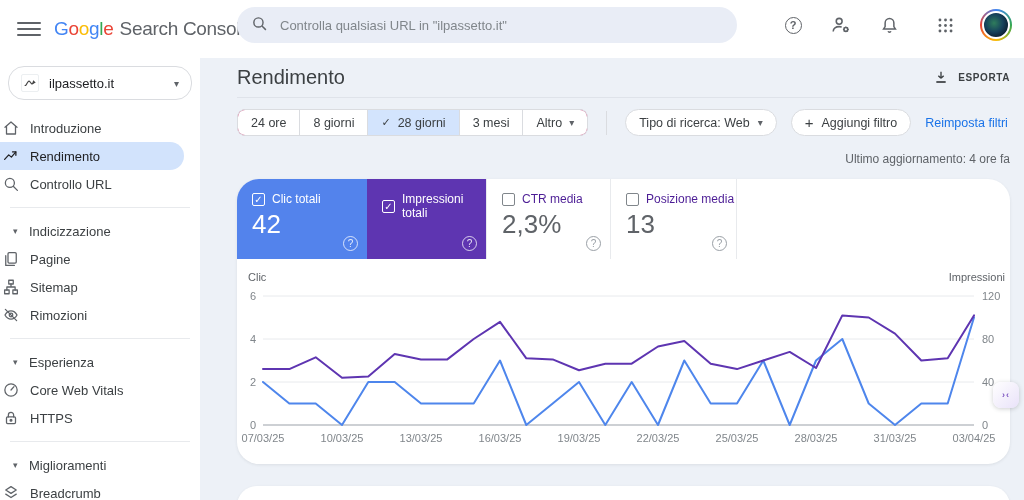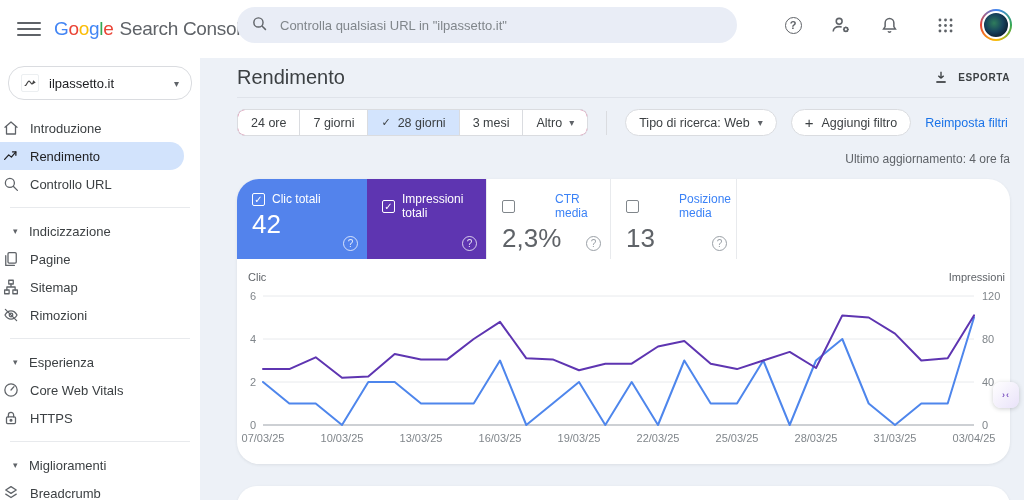--- a/index.html
+++ b/index.html
@@ -60,21 +60,21 @@
   .card { margin-top:12px; height:285px; background:#fff; border-radius:22px; box-shadow:0 1px 3px rgba(60,64,67,.1); overflow:hidden; position:relative; }
   .tiles { display:flex; height:80px; }
   .tile { position:relative; padding:13px 0 0 15px; cursor:pointer; }
   .tile:nth-child(1){ width:130px; }
   .tile:nth-child(2){ width:119px; }
   .tile:nth-child(3){ width:124px; border-left:1px solid #e8eaed; }
   .tile:nth-child(4){ width:127px; border-left:1px solid #e8eaed; border-right:1px solid #e8eaed; }
   .tile-top { display:flex; align-items:center; gap:7px; }
   .tile-label { font-size:12px; }
   .tile.colored .tile-label { color:#fff; }
-  .tile.plain .tile-label { color:#3b82f6;margin-left:33px; }
+  .tile.plain .tile-label { color:#4c1d95; }
   .cb { width:13px; height:13px; border-radius:2px; flex:0 0 13px; display:flex; align-items:center; justify-content:center; font-size:10px; }
   .tile.colored .cb { border:1.5px solid #fff; color:#fff; }
   .tile.plain .cb { border:1.5px solid #80868b; color:transparent; }
   .tile-value { margin-top:3px; font-size:26px; font-weight:400; }
   .tile.colored .tile-value { color:#fff; }
   .tile.plain .tile-value { color:#5f6368; }
   .help-dot { position:absolute; right:9px; bottom:8px; width:15px; height:15px; border-radius:50%; font-size:10px; display:flex; align-items:center; justify-content:center; cursor:pointer; }
   .tile.colored .help-dot { border:1.2px solid rgba(255,255,255,.75); color:rgba(255,255,255,.85); }
   .tile.plain .help-dot { border:1.2px solid #9aa0a6; color:#9aa0a6; }
 
@@ -277,21 +277,21 @@
         <span>ESPORTA</span>
       </button>
     </div>
 
     <div class="filters">
       <div class="seg-group" id="seg-group">
           <div class="seg">
             <span>24 ore</span>
           </div>
           <div class="seg">
-            <span>7 giorni</span>
+            <span>8 giorni</span>
           </div>
           <div class="seg selected">
             <span class="chk">✓</span>
             <span>28 giorni</span>
           </div>
           <div class="seg">
             <span>3 mesi</span>
           </div>
           <div class="seg">
             <span>Altro</span>

